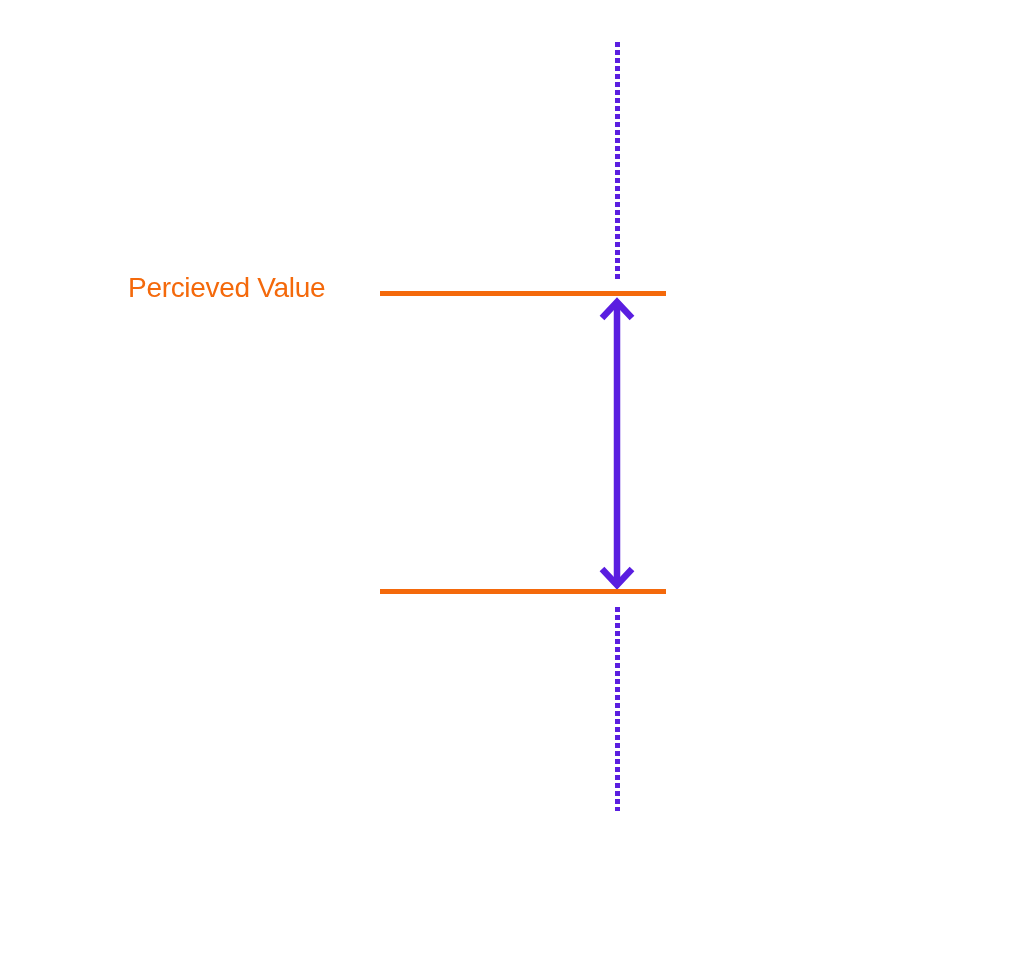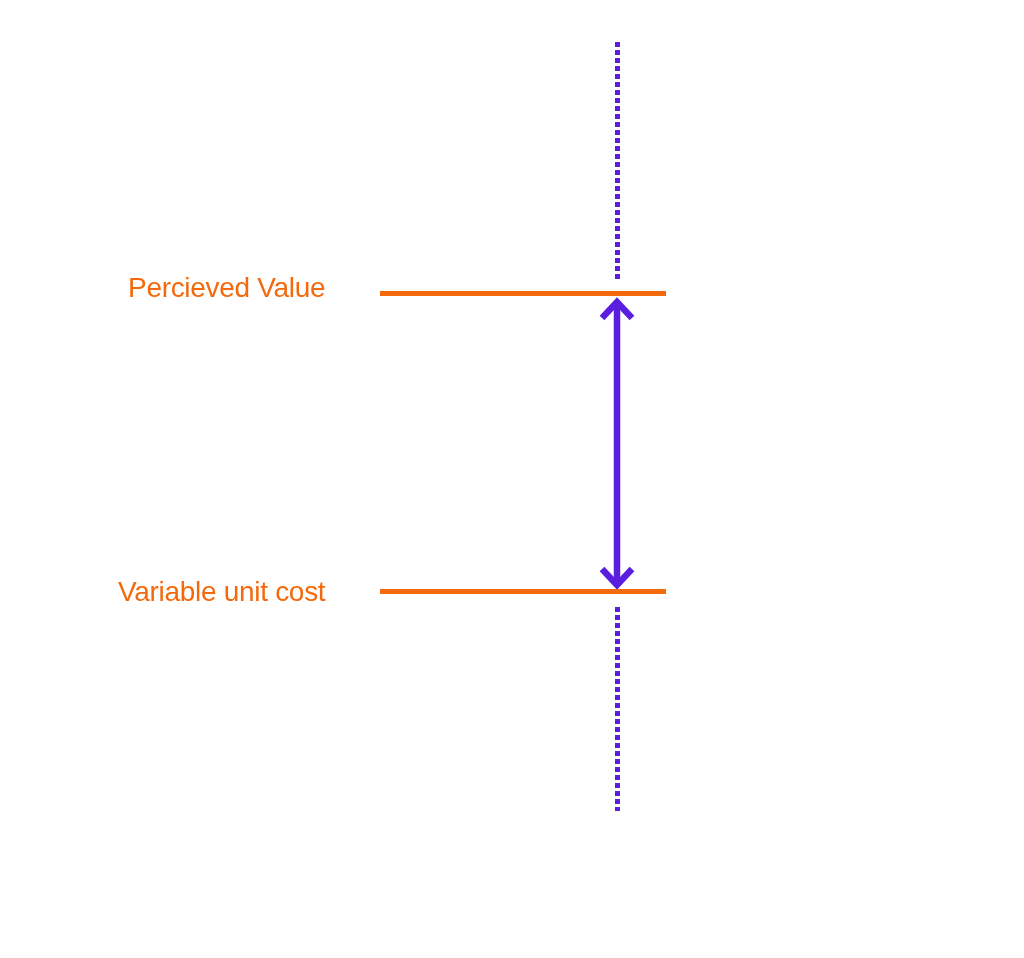--- a/index.html
+++ b/index.html
@@ -91,17 +91,16 @@
 
   <svg class="arrow-svg" viewBox="0 0 44 293">
     <line class="stroke" x1="22" y1="8" x2="22" y2="285"></line>
     <polyline class="stroke" points="7,21 22,5 37,21"></polyline>
     <polyline class="stroke" points="7,272 22,288 37,272"></polyline>
   </svg>
 
 
   <div class="hline hline-bottom"></div>
 
-  <div class="lbl lbl-orange lbl-variable">Variable unit cost</div>
 
   <div class="dotted-vline dotted-bottom"></div>
 
 </div>
 
 </body></html>

